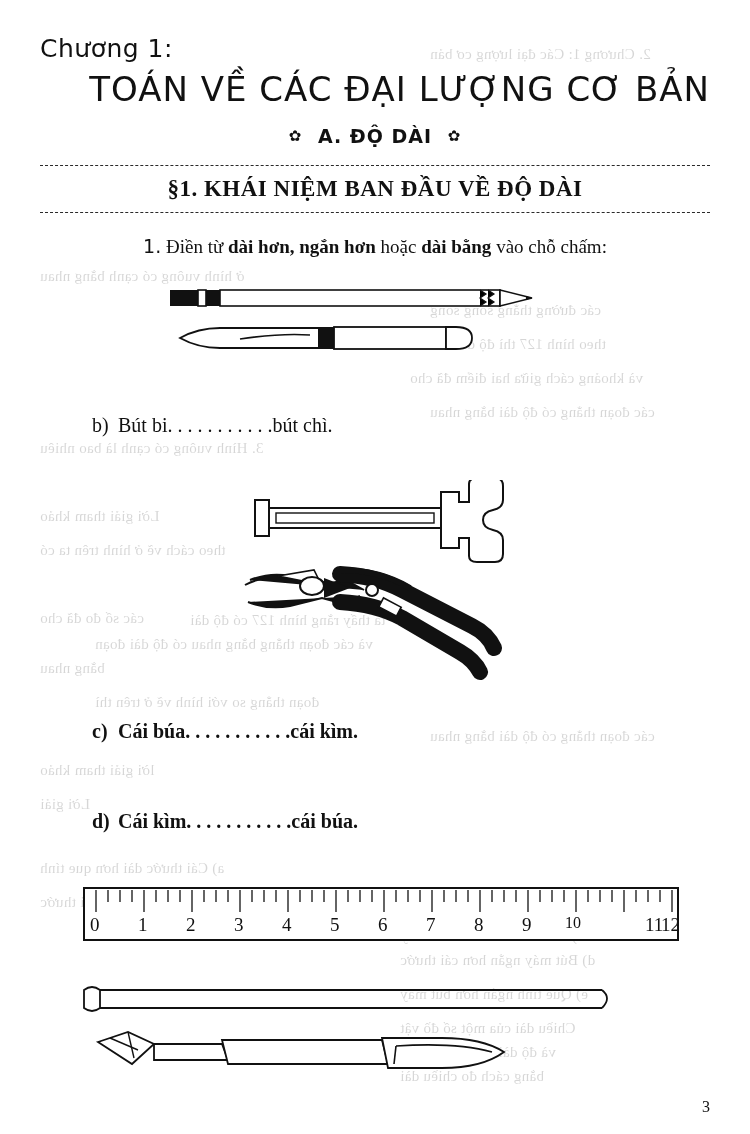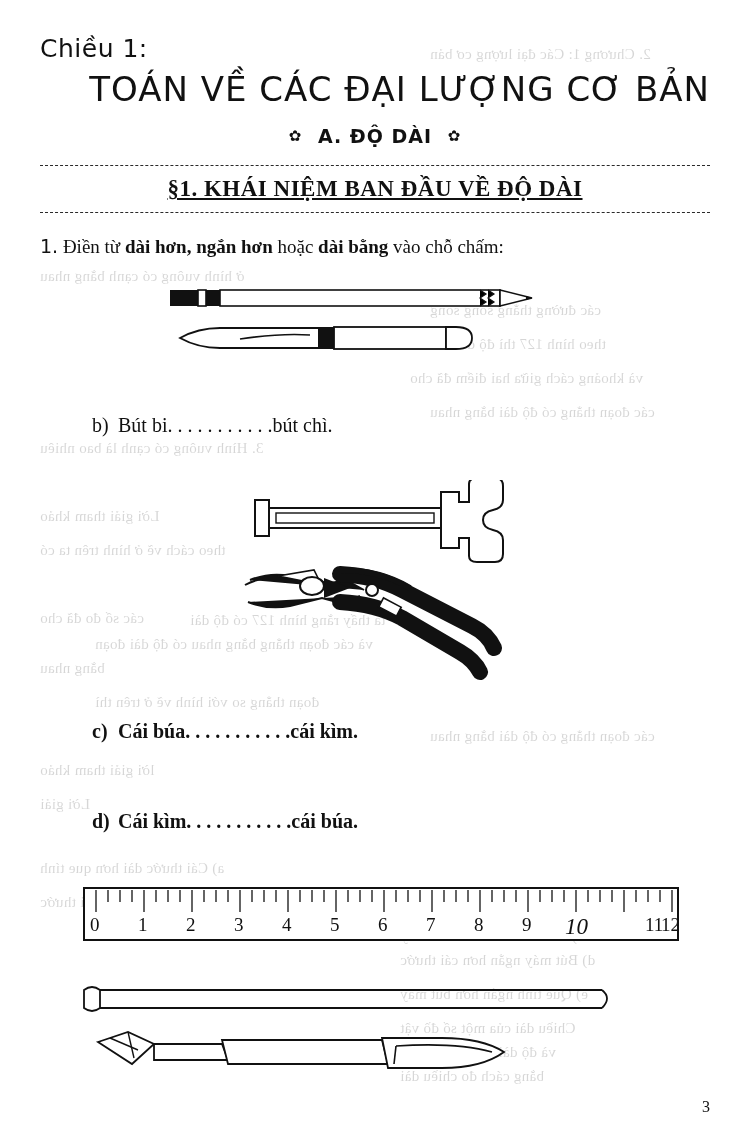--- a/index.html
+++ b/index.html
@@ -67,32 +67,32 @@
     border-top: 1px dashed #2a2a2a;
     margin: 18px 0 10px 0;
   }
   .sub-title {
     text-align: center;
     font-family: "Liberation Serif", serif;
     font-weight: bold;
     font-size: 23px;
     letter-spacing: .5px;
     margin: 4px 0 10px 0;
-    text-decoration: underline;
   }
   .rule2 {
     border: none;
     border-top: 1px dashed #2a2a2a;
     margin: 6px 0 22px 0;
   }
 
   
   .ex-line {
     font-size: 19px;
     margin: 0 0 4px 0;
+    text-align: center;
   }
   .ex-num {
     font-family: "DejaVu Sans", sans-serif;
     font-size: 19px;
   }
   .bold {
     font-weight: bold;
   }
 
   .figure {
@@ -148,21 +148,21 @@
     <div class="ghost" style="left:40px; top:860px; font-size:15px;">a) Cái thước dài hơn que tính</div>
     <div class="ghost" style="left:40px; top:894px; font-size:15px;">b) Que tính ngắn hơn cái thước</div>
     <div class="ghost" style="left:400px; top:928px; font-size:15px;">c) Cái thước dài hơn bút máy</div>
     <div class="ghost" style="left:400px; top:952px; font-size:15px;">d) Bút máy ngắn hơn cái thước</div>
     <div class="ghost" style="left:400px; top:986px; font-size:15px;">e) Que tính ngắn hơn bút máy</div>
     <div class="ghost" style="left:400px; top:1020px; font-size:15px;">Chiều dài của một số đồ vật</div>
     <div class="ghost" style="left:400px; top:1044px; font-size:15px;">và độ dài các đoạn thẳng</div>
     <div class="ghost" style="left:400px; top:1068px; font-size:15px;">bằng cách đo chiều dài</div>
   </div>
 
-  <div class="chapter-label">Chiều 1:</div>
+  <div class="chapter-label">Chương 1:</div>
   <div class="chapter-title">TOÁN VỀ CÁC ĐẠI LƯỢNG CƠ BẢN</div>
 
   <div class="section-a">
     <span class="flower">✿</span>
     <span style="padding:0 8px;">A. ĐỘ DÀI</span>
     <span class="flower">✿</span>
   </div>
 
   <hr class="rule">
   <div class="sub-title">§1. KHÁI NIỆM BAN ĐẦU VỀ ĐỘ DÀI</div>
@@ -313,21 +313,21 @@
       <span style="position:absolute; left:50px; font-size:19px;">0</span>
       <span style="position:absolute; left:98px; font-size:19px;">1</span>
       <span style="position:absolute; left:146px; font-size:19px;">2</span>
       <span style="position:absolute; left:194px; font-size:19px;">3</span>
       <span style="position:absolute; left:242px; font-size:19px;">4</span>
       <span style="position:absolute; left:290px; font-size:19px;">5</span>
       <span style="position:absolute; left:338px; font-size:19px;">6</span>
       <span style="position:absolute; left:386px; font-size:19px;">7</span>
       <span style="position:absolute; left:434px; font-size:19px;">8</span>
       <span style="position:absolute; left:482px; font-size:19px;">9</span>
-      <span style="position:absolute; left:525px; font-size:23px;font-style:italic;">10</span>
+      <span style="position:absolute; left:525px; font-size:16px;">10</span>
       <span style="position:absolute; left:605px; font-size:19px;">11</span>
       <span style="position:absolute; left:621px; font-size:19px;">12</span>
     </div>
   </div>
 
   <div class="figure" style="height:120px; margin-top:16px;">
     <svg width="670" height="120" viewBox="0 0 670 120">
       <g>
         <path d="M44 22 q8 -6 16 0 l0 18 q-8 6 -16 0 z" fill="#fff" stroke="#111" stroke-width="1.8"></path>
         <line x1="60" y1="22" x2="562" y2="22" stroke="#111" stroke-width="1.8"></line>

